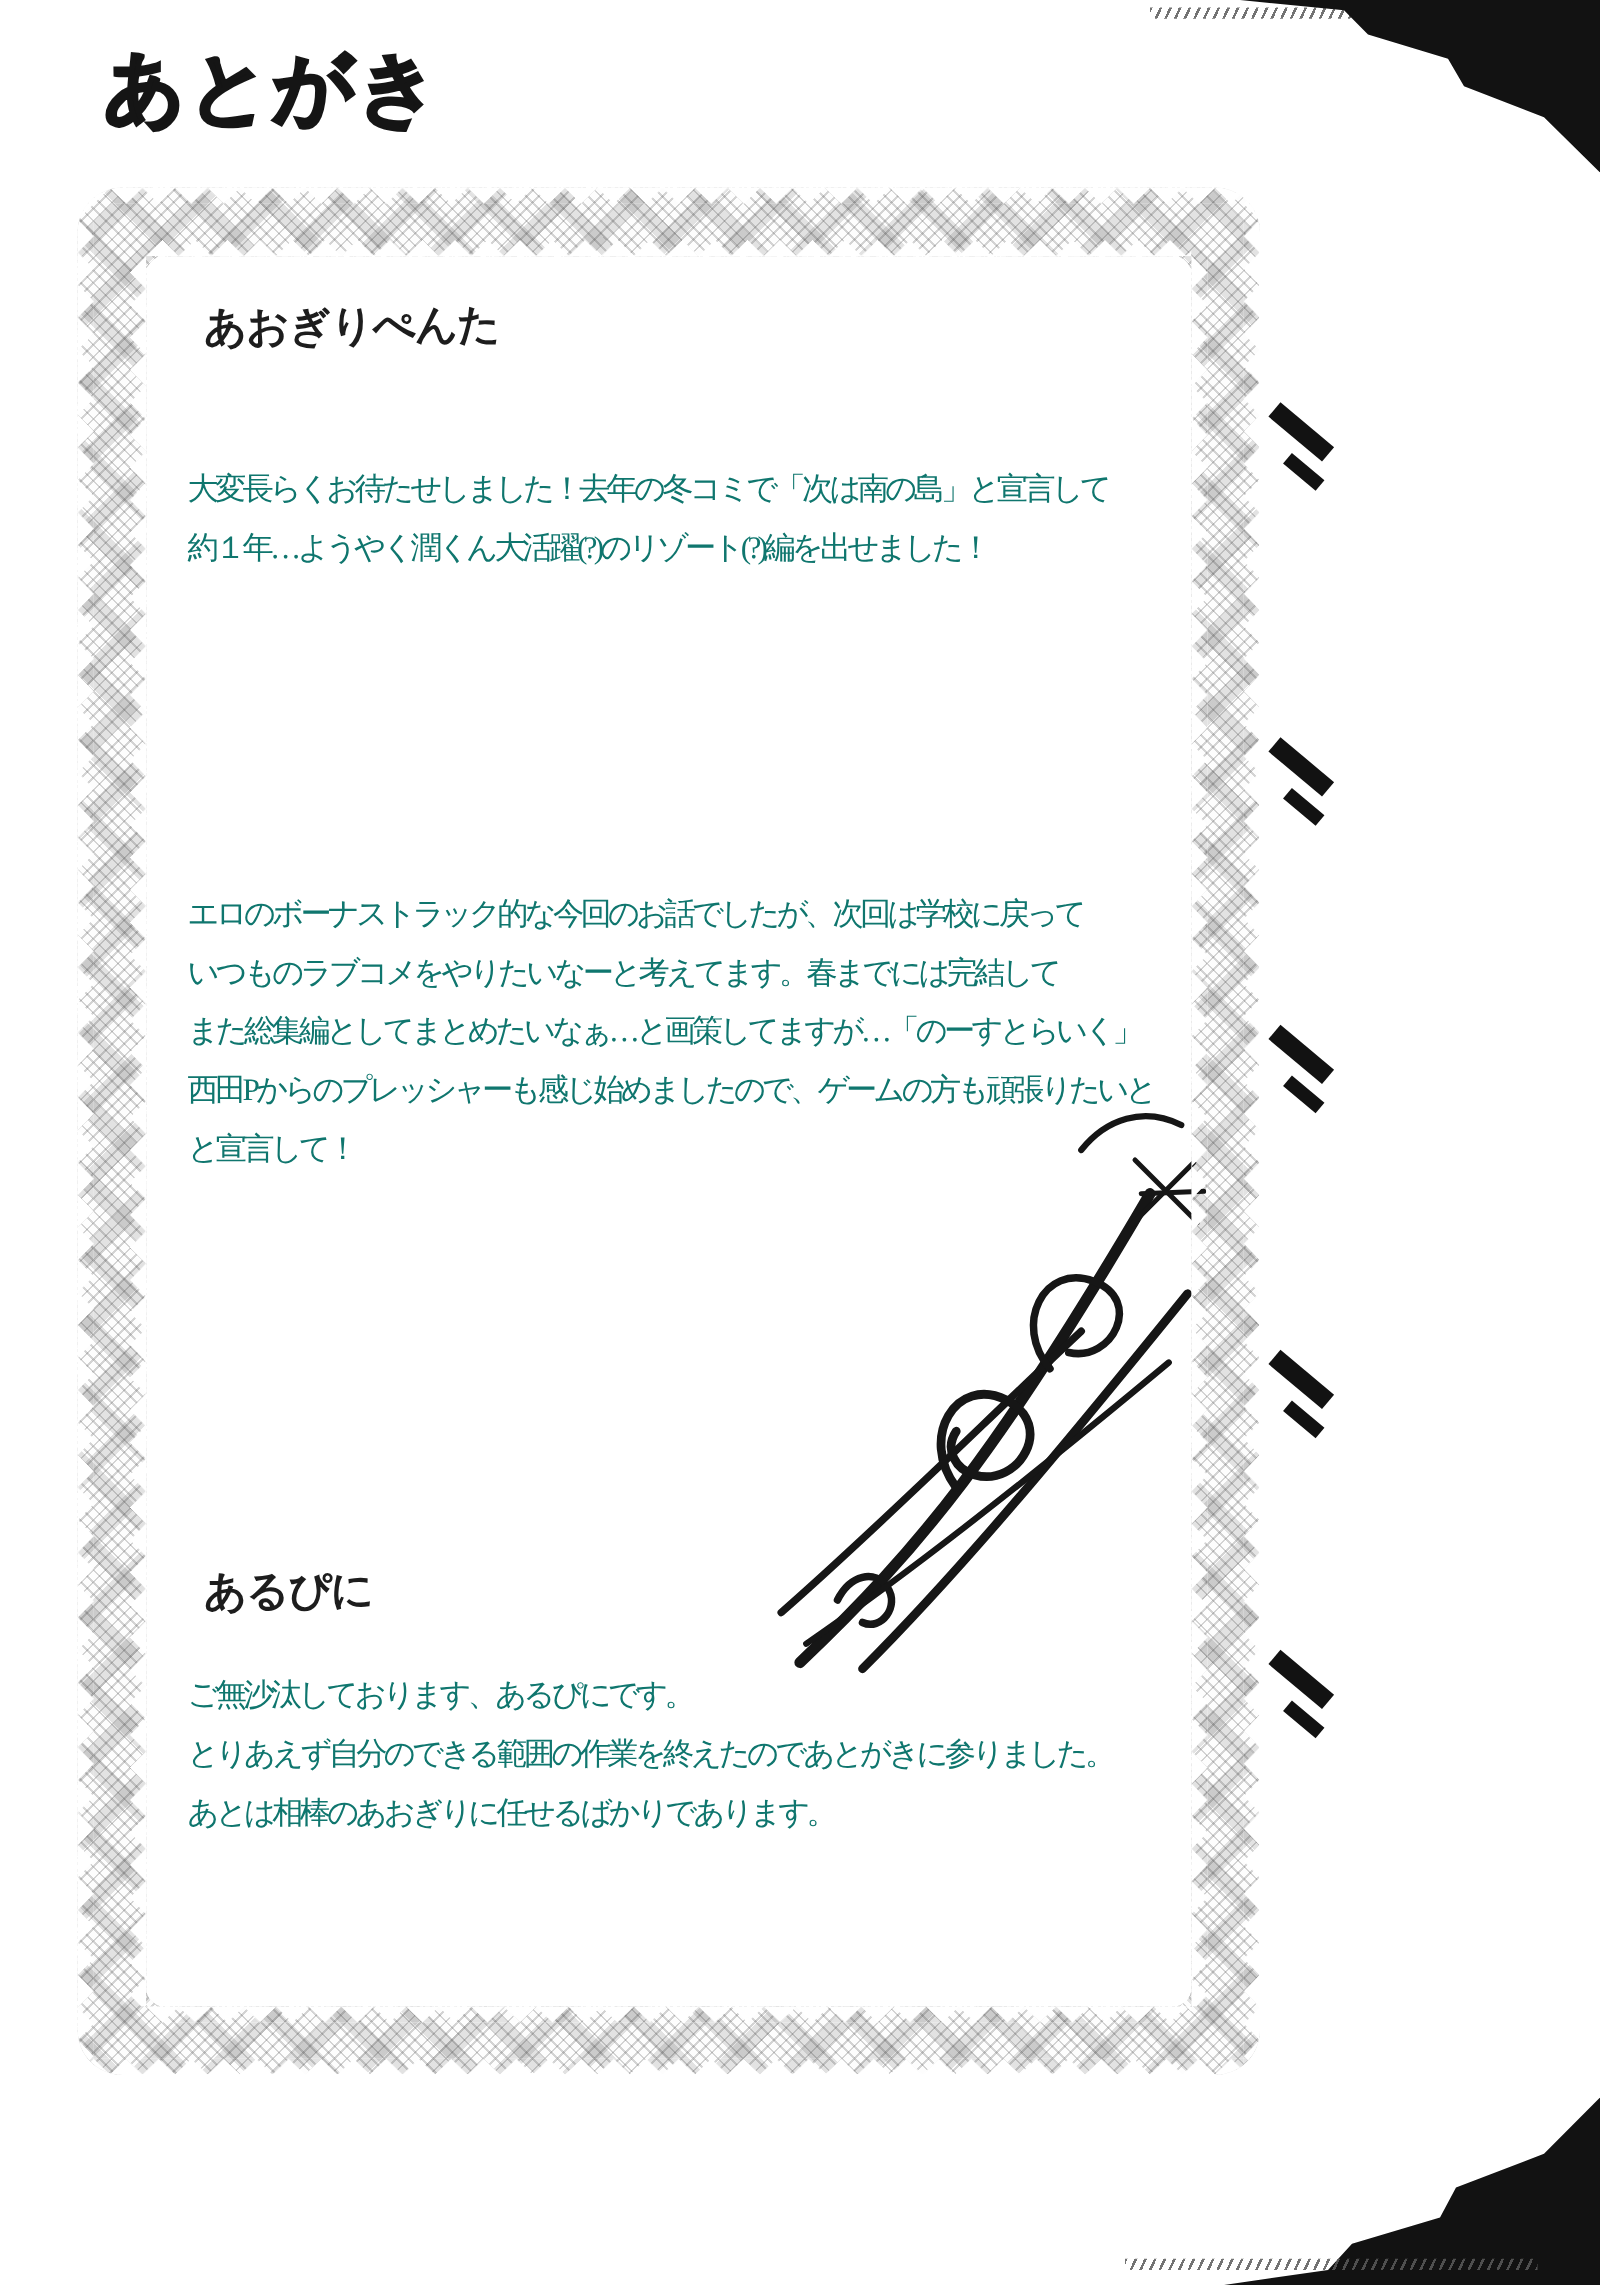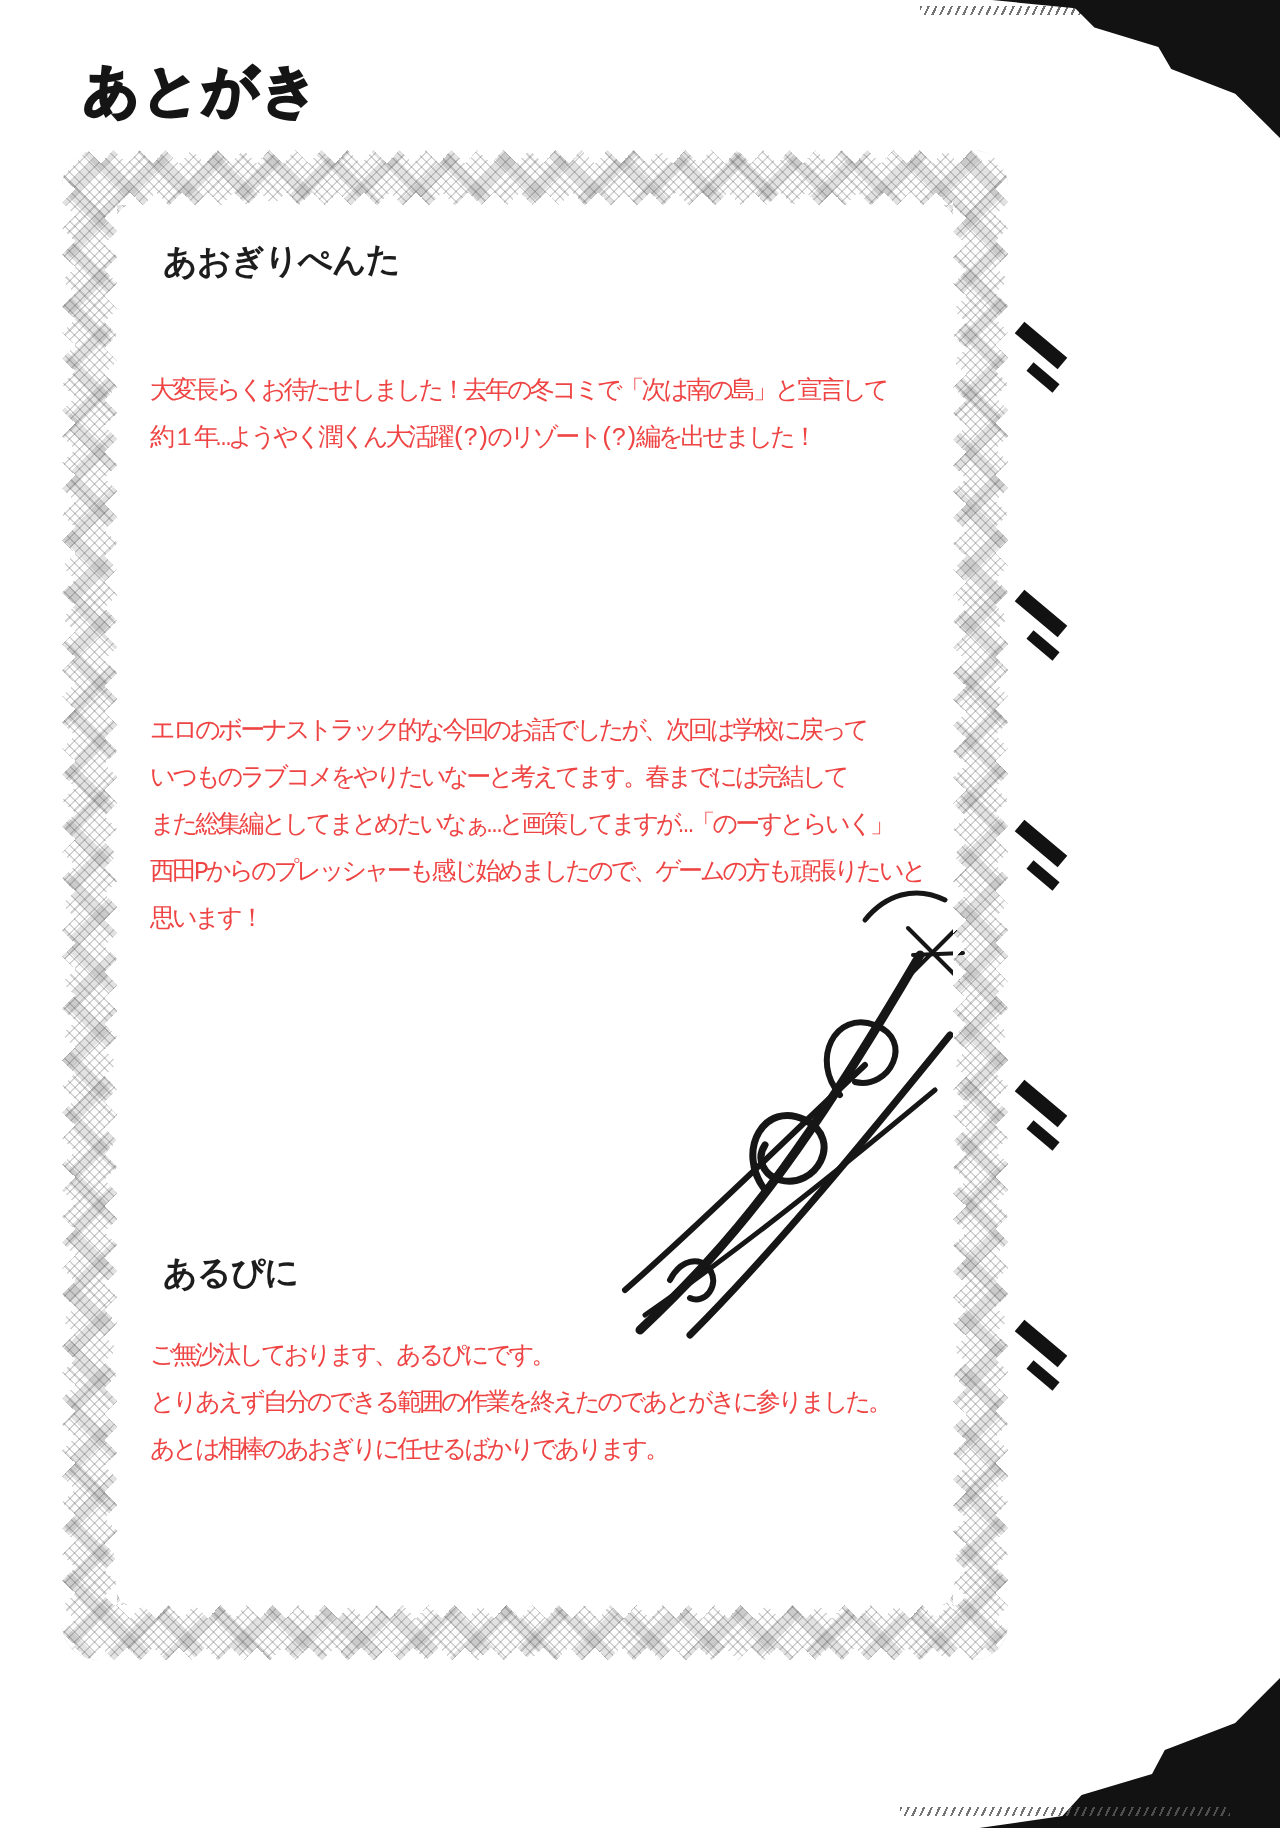--- a/index.html
+++ b/index.html
@@ -3,23 +3,23 @@
 <meta charset="utf-8">
 <style>
   html,body { margin:0; padding:0; }
   body {
     width:1280px; height:1828px; position:relative; background:#ffffff;
     font-family:"Liberation Serif", serif; overflow:hidden;
   }
 
   
   .title {
-    position:absolute; left:83px; top:53px; margin:0;
+    position:absolute; left:83px; top:27px; margin:0;
     font-family:"Liberation Sans", sans-serif;
-    font-size:56px; font-weight:bold; letter-spacing:2px;
+    font-size:64px; font-weight:bold; letter-spacing:2px;
     color:#151515; -webkit-text-stroke:2.5px #151515;
   }
 
   
   .corner-tr {
     position:absolute; right:0; top:0; width:320px; height:138px; background:#121212;
     clip-path:polygon(10% 0, 100% 0, 100% 100%, 86% 68%, 66% 50%, 62% 34%, 42% 20%, 36% 6%);
   }
   .corner-br {
     position:absolute; right:0; bottom:0; width:320px; height:150px; background:#121212;
@@ -78,21 +78,21 @@
     font-family:"Liberation Sans", sans-serif; font-weight:bold;
     font-size:34px; letter-spacing:-1px; color:#1d1d1d;
     transform:rotate(-0.6deg);
   }
   .an-aogiri  { top:33px; }
   .an-arupini { top:1045px; }
 
   .body-par {
     position:absolute; left:33px; margin:0; width:790px;
     font-size:25px; letter-spacing:-3px; line-height:47px;
-    color:#ef4444; white-space:pre-line;font-family:Liberation Mono, monospace;
+    color:#0f766e; white-space:pre-line;
   }
   .p1 { top:163px; }
   .p2 { top:315px; }
   .p3 { top:503px; }
   .p4 { top:787px; }
   .p5 { top:1128px; }
   .p6 { top:1292px; }
 
   
   .signature { position:absolute; left:498px; top:655px; width:350px; height:480px; }
@@ -120,21 +120,21 @@
 
   <div class="content">
     <div class="author-name an-aogiri">あおぎりぺんた</div>
 
     <p class="body-par p1">大変長らくお待たせしました！去年の冬コミで「次は南の島」と宣言して
 約１年…ようやく潤くん大活躍(?)のリゾート(?)編を出せました！</p>
     <p class="body-par p3">エロのボーナストラック的な今回のお話でしたが、次回は学校に戻って
 いつものラブコメをやりたいなーと考えてます。春までには完結して
 また総集編としてまとめたいなぁ…と画策してますが…「のーすとらいく」
 西田Pからのプレッシャーも感じ始めましたので、ゲームの方も頑張りたいと
-思います！</p>
+と宣言して！</p>
 
     <svg class="signature" viewBox="0 0 350 480" xmlns="http://www.w3.org/2000/svg">
       <path d="M25,470 C120,380 185,300 305,95" stroke-width="9"></path>
       <path d="M75,475 C160,390 250,280 335,175" stroke-width="7"></path>
       <path d="M10,430 C90,360 170,280 250,205" stroke-width="6"></path>
       <path d="M150,330 C120,290 150,240 190,260 C230,280 200,330 165,320 C150,316 140,300 150,285" stroke-width="7"></path>
       <path d="M225,235 C195,200 220,150 260,165 C300,180 275,230 240,222" stroke-width="6"></path>
       <path d="M55,420 C65,400 85,395 95,410 C105,425 90,445 75,438" stroke-width="6"></path>
       <path d="M250,60 C270,35 300,25 330,40" stroke-width="5"></path>
       <path d="M290,120 L340,70" stroke-width="4"></path>

